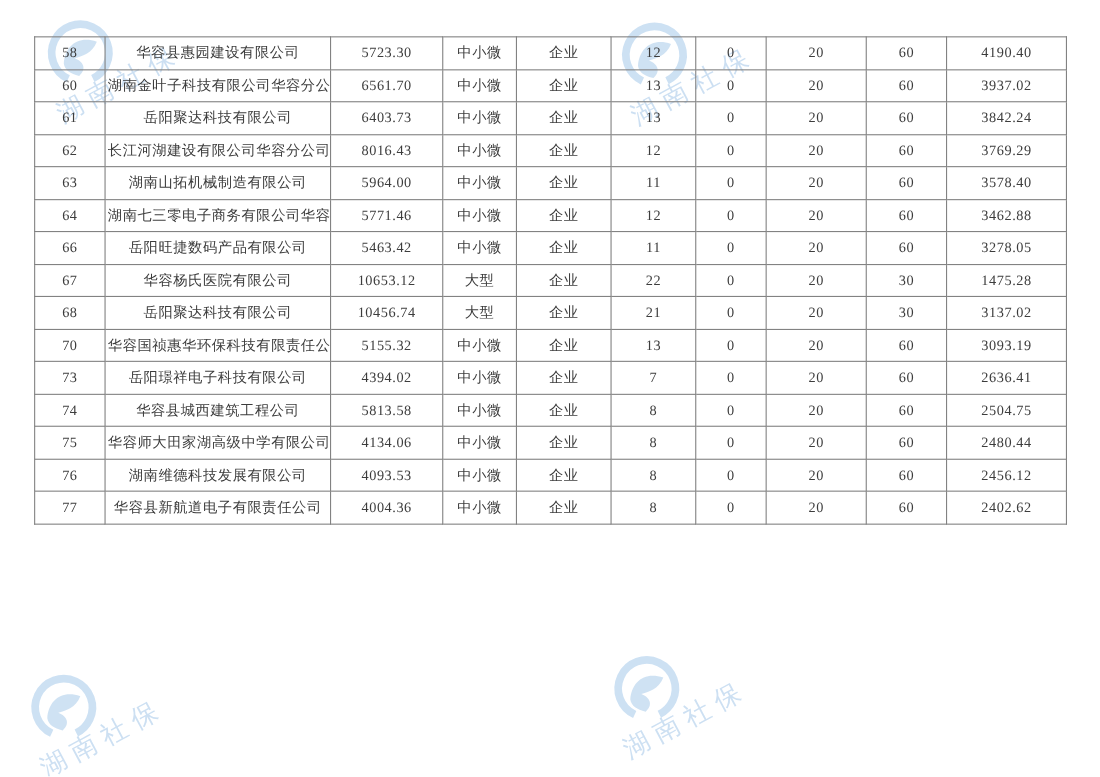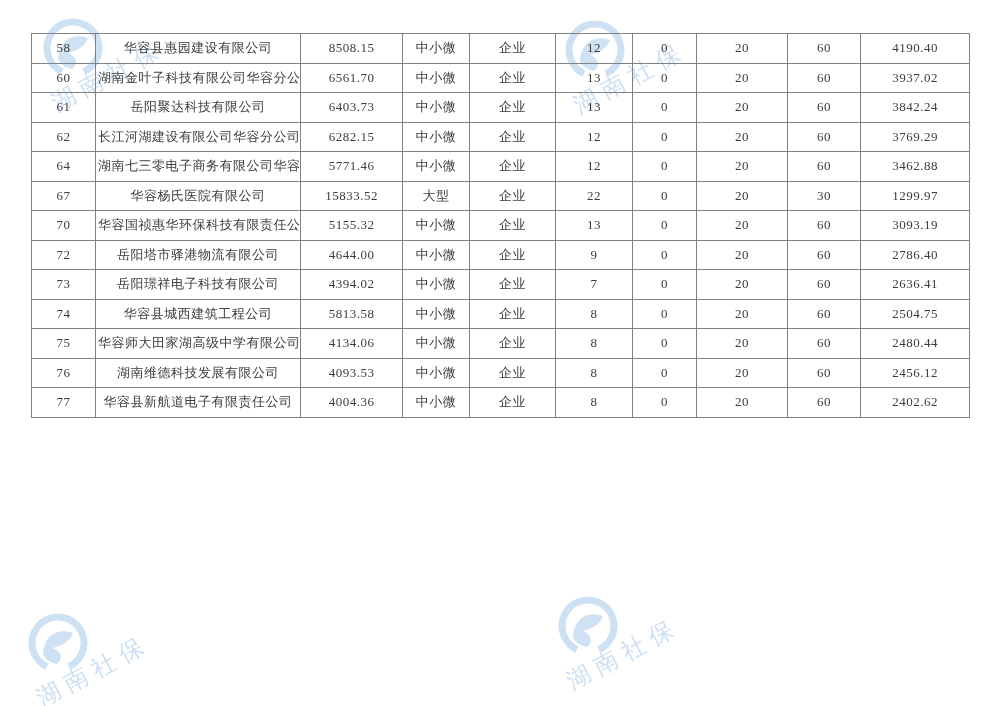--- a/index.html
+++ b/index.html
@@ -97,21 +97,21 @@
         <col style="width:77px">
       <col style="width:64px">
         <col style="width:91px">
         <col style="width:73px">
       <col style="width:109px">
     </colgroup>
     <tbody>
         <tr>
       <td>58</td>
       <td>华容县惠园建设有限公司</td>
-      <td>8508.15</td>
+      <td>5723.30</td>
       <td>中小微</td>
       <td>企业</td>
       <td>12</td>
       <td>0</td>
       <td>20</td>
       <td>60</td>
       <td>4190.40</td>
     </tr>
         <tr>
       <td>60</td>
@@ -133,78 +133,102 @@
       <td>企业</td>
       <td>13</td>
       <td>0</td>
       <td>20</td>
       <td>60</td>
       <td>3842.24</td>
     </tr>
         <tr>
       <td>62</td>
       <td>长江河湖建设有限公司华容分公司</td>
-      <td>6282.15</td>
+      <td>8016.43</td>
       <td>中小微</td>
       <td>企业</td>
       <td>12</td>
       <td>0</td>
       <td>20</td>
       <td>60</td>
       <td>3769.29</td>
+    </tr>
+        <tr>
+      <td>63</td>
+      <td>湖南山拓机械制造有限公司</td>
+      <td>5964.00</td>
+      <td>中小微</td>
+      <td>企业</td>
+      <td>11</td>
+      <td>0</td>
+      <td>20</td>
+      <td>60</td>
+      <td>3578.40</td>
     </tr>
         <tr>
       <td>64</td>
       <td>湖南七三零电子商务有限公司华容分公司</td>
       <td>5771.46</td>
       <td>中小微</td>
       <td>企业</td>
       <td>12</td>
       <td>0</td>
       <td>20</td>
       <td>60</td>
       <td>3462.88</td>
     </tr>
         <tr>
+      <td>66</td>
+      <td>岳阳旺捷数码产品有限公司</td>
+      <td>5463.42</td>
+      <td>中小微</td>
+      <td>企业</td>
+      <td>11</td>
+      <td>0</td>
+      <td>20</td>
+      <td>60</td>
+      <td>3278.05</td>
+    </tr>
+        <tr>
       <td>67</td>
       <td>华容杨氏医院有限公司</td>
-      <td>15833.52</td>
+      <td>10653.12</td>
       <td>大型</td>
       <td>企业</td>
       <td>22</td>
       <td>0</td>
       <td>20</td>
       <td>30</td>
-      <td>1299.97</td>
+      <td>1475.28</td>
+    </tr>
+        <tr>
+      <td>68</td>
+      <td>岳阳聚达科技有限公司</td>
+      <td>10456.74</td>
+      <td>大型</td>
+      <td>企业</td>
+      <td>21</td>
+      <td>0</td>
+      <td>20</td>
+      <td>30</td>
+      <td>3137.02</td>
     </tr>
         <tr>
       <td>70</td>
       <td>华容国祯惠华环保科技有限责任公司</td>
       <td>5155.32</td>
       <td>中小微</td>
       <td>企业</td>
       <td>13</td>
       <td>0</td>
       <td>20</td>
       <td>60</td>
       <td>3093.19</td>
     </tr>
         <tr>
-      <td>72</td>
-      <td>岳阳塔市驿港物流有限公司</td>
-      <td>4644.00</td>
-      <td>中小微</td>
-      <td>企业</td>
-      <td>9</td>
-      <td>0</td>
-      <td>20</td>
-      <td>60</td>
-      <td>2786.40</td>
-    </tr>
-        <tr>
       <td>73</td>
       <td>岳阳璟祥电子科技有限公司</td>
       <td>4394.02</td>
       <td>中小微</td>
       <td>企业</td>
       <td>7</td>
       <td>0</td>
       <td>20</td>
       <td>60</td>
       <td>2636.41</td>

